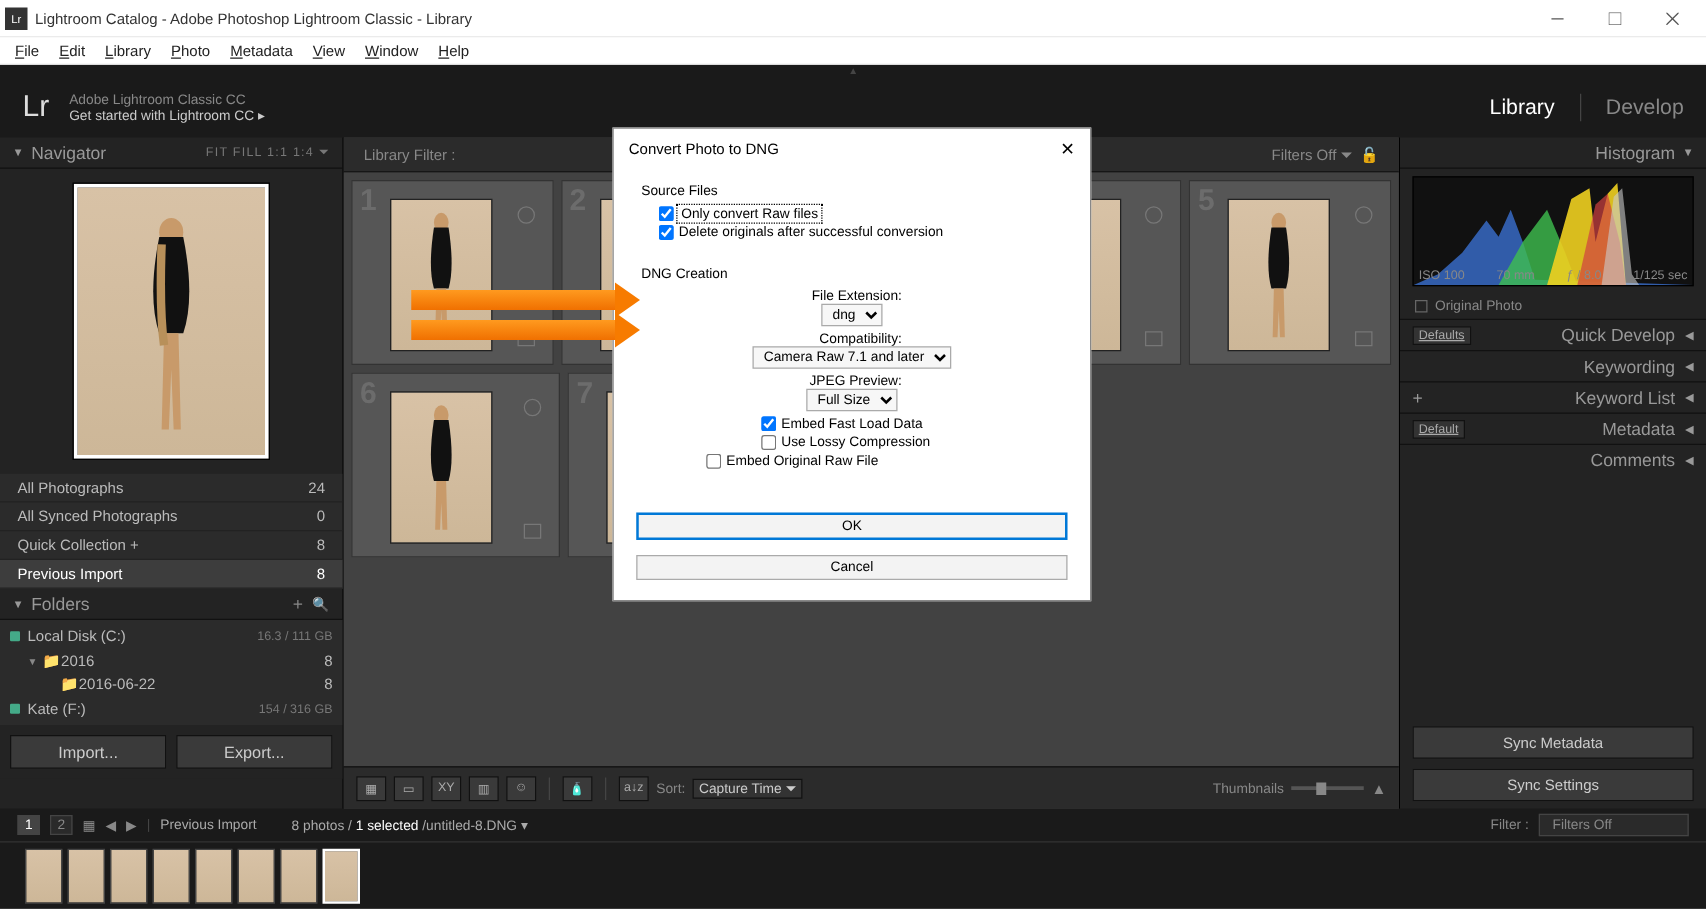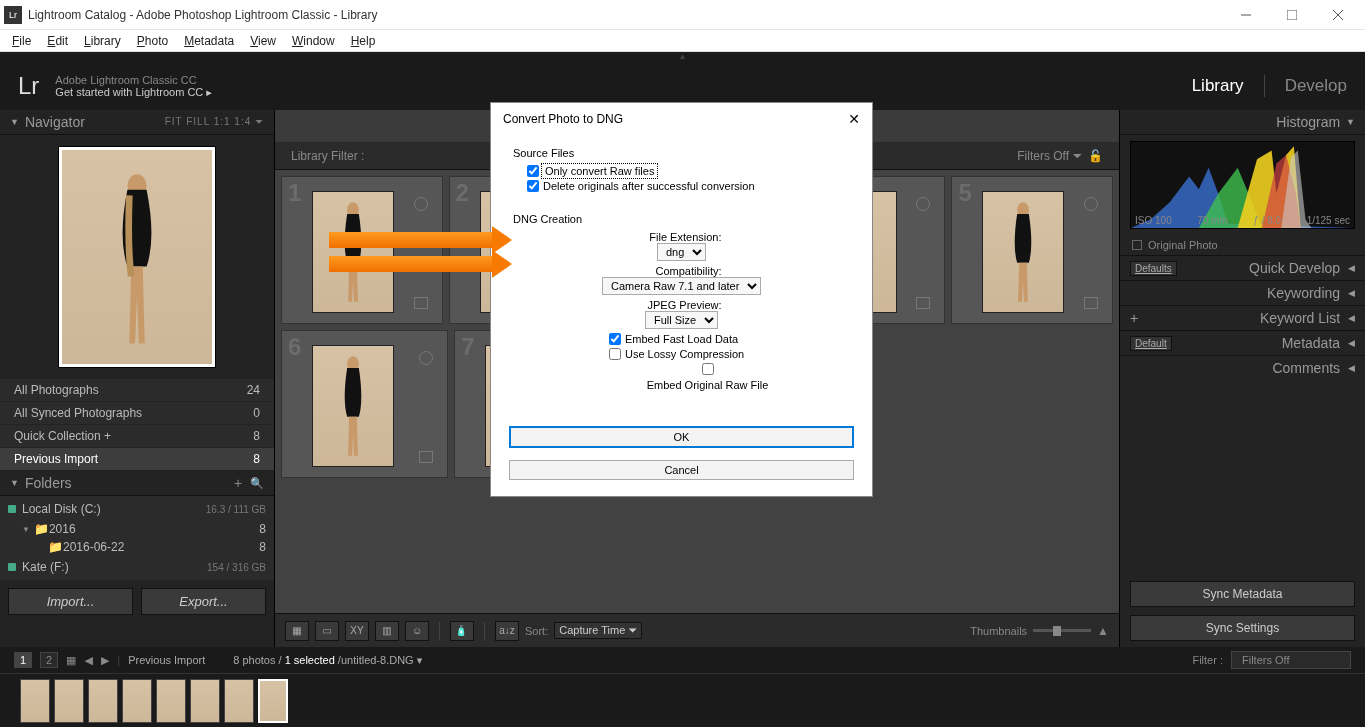--- a/index.html
+++ b/index.html
@@ -63,34 +63,34 @@
 .folders-body .disk-row { display: flex; align-items: center; padding: 4px 0; }
 .disk-light { width: 8px; height: 8px; background: #4a8; border-radius: 1px; margin-right: 6px; }
 .disk-info { margin-left: auto; color: #777; font-size: 10px; }
 .folder-row { display: flex; align-items: center; padding: 2px 0 2px 14px; }
 .folder-row .chev { font-size: 8px; color: #888; margin-right: 4px; }
 .folder-row.sub { padding-left: 40px; }
 .folder-row .count { margin-left: auto; }
 
 
 .panel-btn-row { display: flex; gap: 8px; padding: 8px; background: #232323; }
-.panel-btn { flex: 1; background: #3a3a3a; color: #ccc; padding: 5px; text-align: center; font-size: 13px; border: 1px solid #111; cursor: pointer; font-style: italic; }
+.panel-btn { flex: 1; background: #3a3a3a; color: #ccc; padding: 5px; text-align: center; font-size: 13px; border: 1px solid #111; cursor: pointer; }
 
 
 .histo-box { height: 88px; background: #111; margin: 6px 10px; position: relative; border: 1px solid #000; overflow: hidden; }
 .histo-svg { width: 100%; height: 100%; }
 .histo-info { display: flex; justify-content: space-between; font-size: 10px; color: #888; padding: 0 4px 2px; position: absolute; bottom: 0; left: 0; right: 0; }
 .original-photo { padding: 4px 12px; font-size: 11px; color: #888; display: flex; align-items: center; gap: 6px; }
 .section-bar { display: flex; justify-content: flex-end; align-items: center; padding: 4px 10px; font-size: 14px; color: #999; border-top: 1px solid #111; }
 .section-bar .tri { margin-left: 8px; font-size: 9px; }
 .section-bar .dropdown { background: #333; border: 1px solid #111; padding: 1px 4px; font-size: 10px; color: #aaa; margin-right: auto; text-decoration: underline; }
 .section-bar .plus-left { margin-right: auto; }
 
 
-.lib-filter { height: 28px; background: #2b2b2b; display: flex; align-items: center; padding: 0 16px; font-size: 12px; color: #888; border-bottom: 1px solid #111; margin-top: 32px; }
+.lib-filter { height: 28px; background: #2b2b2b; display: flex; align-items: center; padding: 0 16px; font-size: 12px; color: #888; border-bottom: 1px solid #111; }
 .filter-tabs { display: flex; gap: 14px; margin-left: auto; margin-right: auto; }
 .filter-tab { color: #888; cursor: pointer; }
 .filter-tab.active { color: #ddd; }
 .filters-off { margin-left: auto; color: #888; display: flex; align-items: center; gap: 6px; }
 
 
 .grid-area { flex: 1; padding: 6px 6px; background: #424242; overflow: hidden; }
 .grid-row { display: flex; gap: 6px; }
 .cell { flex: 1; background: #565656; border: 1px solid #333; height: 148px; position: relative; padding: 6px; }
 .cell .num { position: absolute; left: 6px; top: 2px; font-size: 24px; color: #6c6c6c; font-weight: bold; }
@@ -514,21 +514,21 @@
           <select class="dng-sel"><option>Full Size</option></select>
         </div>
         <div class="check-row" style="margin-left:96px;">
           <input type="checkbox" checked="" style="">
           <span>Embed Fast Load Data</span>
         </div>
         <div class="check-row" style="margin-left:96px;">
           <input type="checkbox" style="">
           <span>Use Lossy Compression</span>
         </div>
-        <div class="check-row" style="margin-left:52px;flex-direction:column;">
+        <div class="check-row" style="margin-left:52px;">
           <input type="checkbox" style="">
           <span>Embed Original Raw File</span>
         </div>
       </div>
     </div>
     <div class="dlg-buttons">
       <button class="dlg-btn primary">OK</button>
       <button class="dlg-btn">Cancel</button>
     </div>
   </div>

